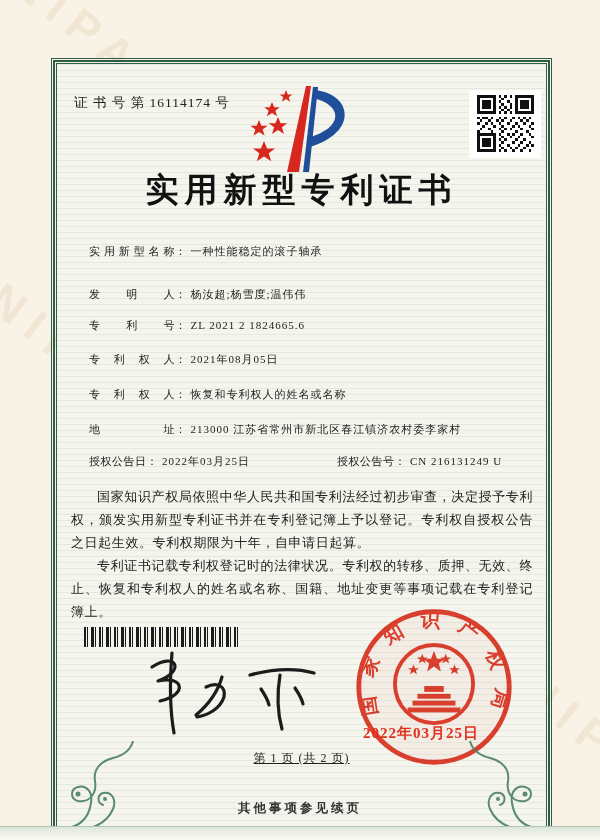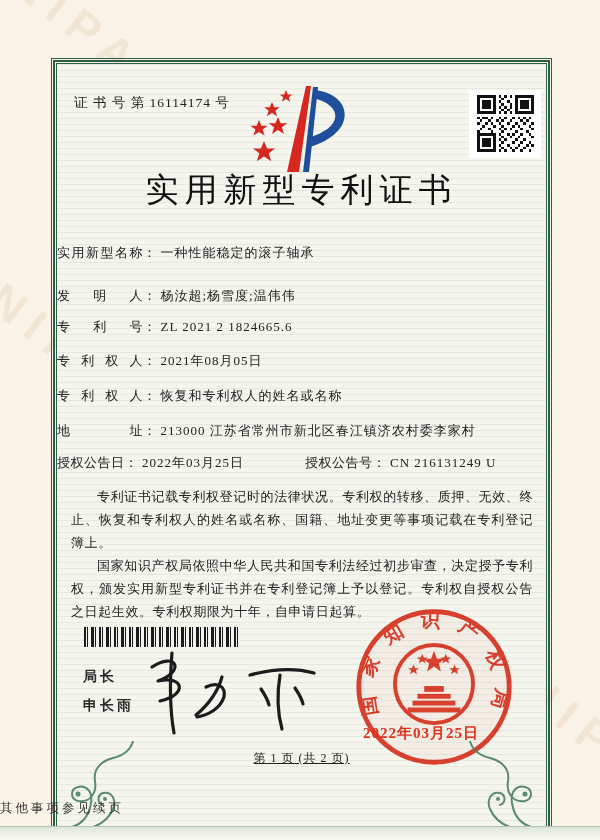--- a/index.html
+++ b/index.html
@@ -26,23 +26,23 @@
     background:
       repeating-linear-gradient(180deg, rgba(140,175,150,.16) 0 1px, rgba(0,0,0,0) 1px 6px),
       #f5f5ee;
   }
   .cert-no{position:absolute;left:17px;top:30px;font-size:13.5px;letter-spacing:1px;}
   .logo{position:absolute;left:192px;top:20px;width:112px;height:90px;}
   .qr-back{position:absolute;left:412px;top:26px;width:72px;height:68px;background:#fff;}
   .qr{position:absolute;left:420px;top:31px;width:57px;height:57px;}
   .main-title{
     position:absolute;left:0;right:0;top:104px;text-align:center;
-    font-size:33px;font-weight:normal;letter-spacing:6px;color:#111;
-  }
-  .row{position:absolute;left:0;right:14px;font-size:13px;letter-spacing:.5px;white-space:nowrap;}
+    font-size:33px;font-weight:bold;letter-spacing:6px;color:#111;
+  }
+  .row{position:absolute;left:32px;right:14px;font-size:11px;letter-spacing:.5px;white-space:nowrap;}
   .flabel{display:inline-block;width:86px;text-align:justify;text-align-last:justify;vertical-align:bottom;}
   .colon{display:inline-block;}
   .fvalue{padding-left:4px;letter-spacing:1px;}
   .pair2{position:absolute;left:248px;top:0;}
   .paras{position:absolute;left:14px;top:421px;width:462px;font-size:13px;line-height:23px;
          text-align:justify;letter-spacing:.6px;}
   .paras p{margin:0;text-indent:2em;}
   .barcode{
     position:absolute;left:27px;top:563px;width:156px;height:20px;
     background:repeating-linear-gradient(90deg,
@@ -56,22 +56,22 @@
   .seal{position:absolute;left:294px;top:540px;width:166px;height:166px;mix-blend-mode:multiply;opacity:.93;}
   .seal-date{
     position:absolute;left:306px;top:660px;width:160px;text-align:left;
     color:#e0301e;font-size:15px;font-weight:bold;letter-spacing:1px;white-space:nowrap;
   }
   .page-info{position:absolute;left:0;right:0;top:686px;text-align:center;font-size:12px;letter-spacing:1px;text-decoration:underline;}
   .corner-flourish{position:absolute;bottom:2px;width:92px;height:92px;opacity:.9;}
   .corner-flourish.left{left:2px;}
   .corner-flourish.right{right:2px;transform:scaleX(-1);}
   .continuation{
-    position:absolute;left:0;right:0;top:800px;
-    font-size:12.5px;letter-spacing:3px;color:#333;
+    position:absolute;left:0;right:0;top:800px;text-align:center;
+    font-size:12.5px;letter-spacing:3px;color:#333;font-weight:bold;
   }
   .bottom-strip{
     position:absolute;left:0;right:0;bottom:0;height:13px;
     background:linear-gradient(#dde6da,#fafaf4);border-top:1px solid #aec4b0;
   }
 </style>
 </head>
 <body>
 
 <span class="wm" style="left:-40px;top:-18px;">CNIPA</span>
@@ -150,30 +150,26 @@
     </div>
     <div class="row" style="top:358px">
       <span class="flabel">地址</span><span class="colon">：</span><span class="fvalue">213000 江苏省常州市新北区春江镇济农村委李家村</span>
     </div>
     <div class="row" style="top:390px">
       <span>授权公告日</span><span class="colon">：</span><span class="fvalue">2022年03月25日</span>
       <span class="pair2"><span>授权公告号</span><span class="colon">：</span><span class="fvalue">CN 216131249 U</span></span>
     </div>
 
     <div class="paras">
+      <p>国家知识产权局依照中华人民共和国专利法经过初步审查，决定授予专利权，颁发实用新型专利证书并在专利登记簿上予以登记。专利权自授权公告之日起生效。专利权期限为十年，自申请日起算。</p>
       <p>专利证书记载专利权登记时的法律状况。专利权的转移、质押、无效、终止、恢复和专利权人的姓名或名称、国籍、地址变更等事项记载在专利登记簿上。</p>
-      <p>国家知识产权局依照中华人民共和国专利法经过初步审查，决定授予专利权，颁发实用新型专利证书并在专利登记簿上予以登记。专利权自授权公告之日起生效。专利权期限为十年，自申请日起算。</p>
     </div>
 
     <div class="barcode"></div>
 
-    <div class="issuer">
-      <div>局长</div>
-      <div>申长雨</div>
-    </div>
 
     <svg class="signature" viewBox="0 0 195 105">
       <g fill="none" stroke="#1c1c1c" stroke-width="3.2" stroke-linecap="round" stroke-linejoin="round">
         <path d="M38,12 C36,36 35,64 40,92"></path>
         <path d="M18,26 C42,10 52,30 24,40 C50,34 54,54 26,60"></path>
         <path d="M88,36 C84,50 74,64 62,74"></path>
         <path d="M72,46 C84,40 92,46 90,56 C86,68 74,74 63,76"></path>
         <path d="M116,34 C142,27 162,27 180,32"></path>
         <path d="M146,34 C143,52 143,70 148,88"></path>
         <path d="M127,48 C131,54 134,59 135,64"></path>

